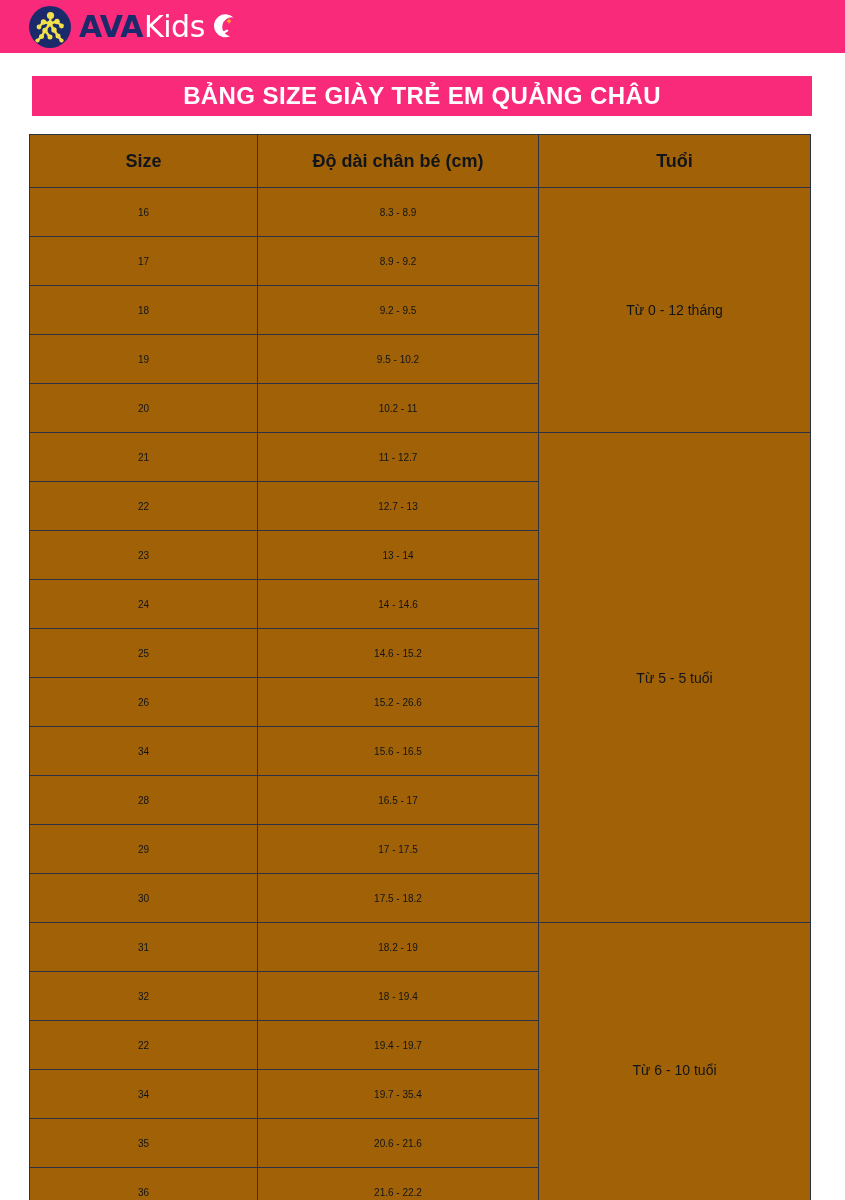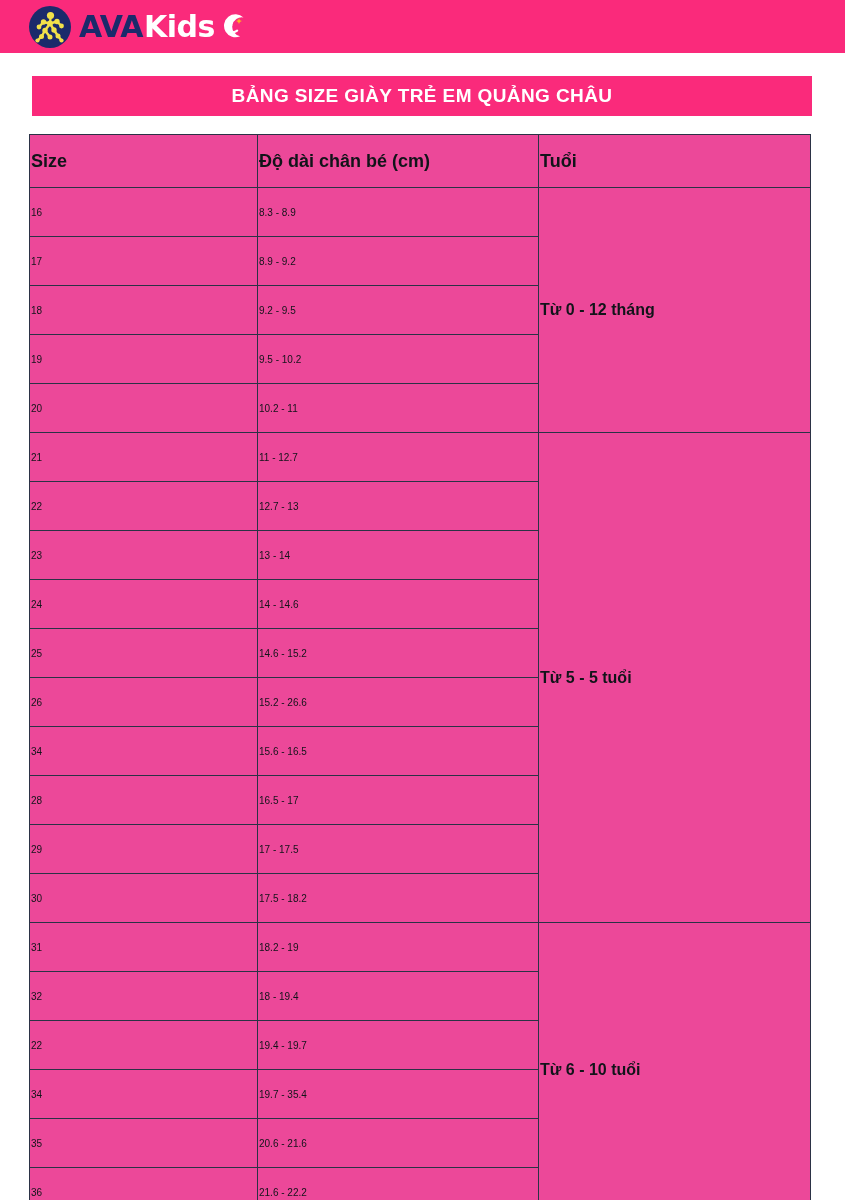--- a/index.html
+++ b/index.html
@@ -44,21 +44,21 @@
   .word-ava {
     font-size: 30px;
     font-weight: 700;
     color: #1b2a6b;
     letter-spacing: -0.5px;
     line-height: 1;
     font-family: "DejaVu Sans", sans-serif;
   }
   .word-kids {
     font-size: 30px;
-    font-weight: 700;
+    font-weight: 400;
     color: #ffffff;
     letter-spacing: -0.5px;
     line-height: 1;
     margin-left: 1px;
     font-family: "DejaVu Sans", sans-serif;
   }
   .moon-mark {
     width: 28px;
     height: 28px;
     margin-left: 5px;
@@ -72,21 +72,21 @@
     top: 76px;
     width: 780px;
     height: 40px;
     background: #fa2a7b;
     display: flex;
     align-items: center;
     justify-content: center;
   }
   .title-text {
     color: #ffffff;
-    font-size: 19px;
+    font-size: 24px;
     font-weight: 700;
     letter-spacing: 0.4px;
     text-align: center;
     white-space: nowrap;
   }
 
   
   .size-table {
     position: absolute;
     left: 29px;
@@ -95,40 +95,40 @@
     border-collapse: collapse;
     table-layout: fixed;
   }
   .size-table col.c-size  { width: 228px; }
   .size-table col.c-len   { width: 281px; }
   .size-table col.c-age   { width: 272px; }
 
   .size-table th,
   .size-table td {
     border: 1px solid #2b3245;
-    text-align: left;
+    text-align: center;
     color: #111419;
-    background: #ec4899;
+    background: #a16207;
     margin-top: 25px;
   }
   .size-table thead th {
     height: 50px;
     font-size: 18px;
     font-weight: 700;
     vertical-align: middle;
   }
   .size-table tbody td {
     height: 46px;
     font-size: 10px;
     font-weight: 400;
     vertical-align: middle;
   }
   .size-table tbody td.age-cell {
-    font-size: 16px;
-    font-weight: 700;
+    font-size: 14px;
+    font-weight: 400;
     vertical-align: middle;
   }
 </style>
 </head>
 <body>
 
 <div class="brand-band">
   <div class="brand-logo">
     <svg class="logo-mark" viewBox="0 0 44 44">
       <circle cx="22" cy="22" r="21" fill="#1b2a6b"></circle>

